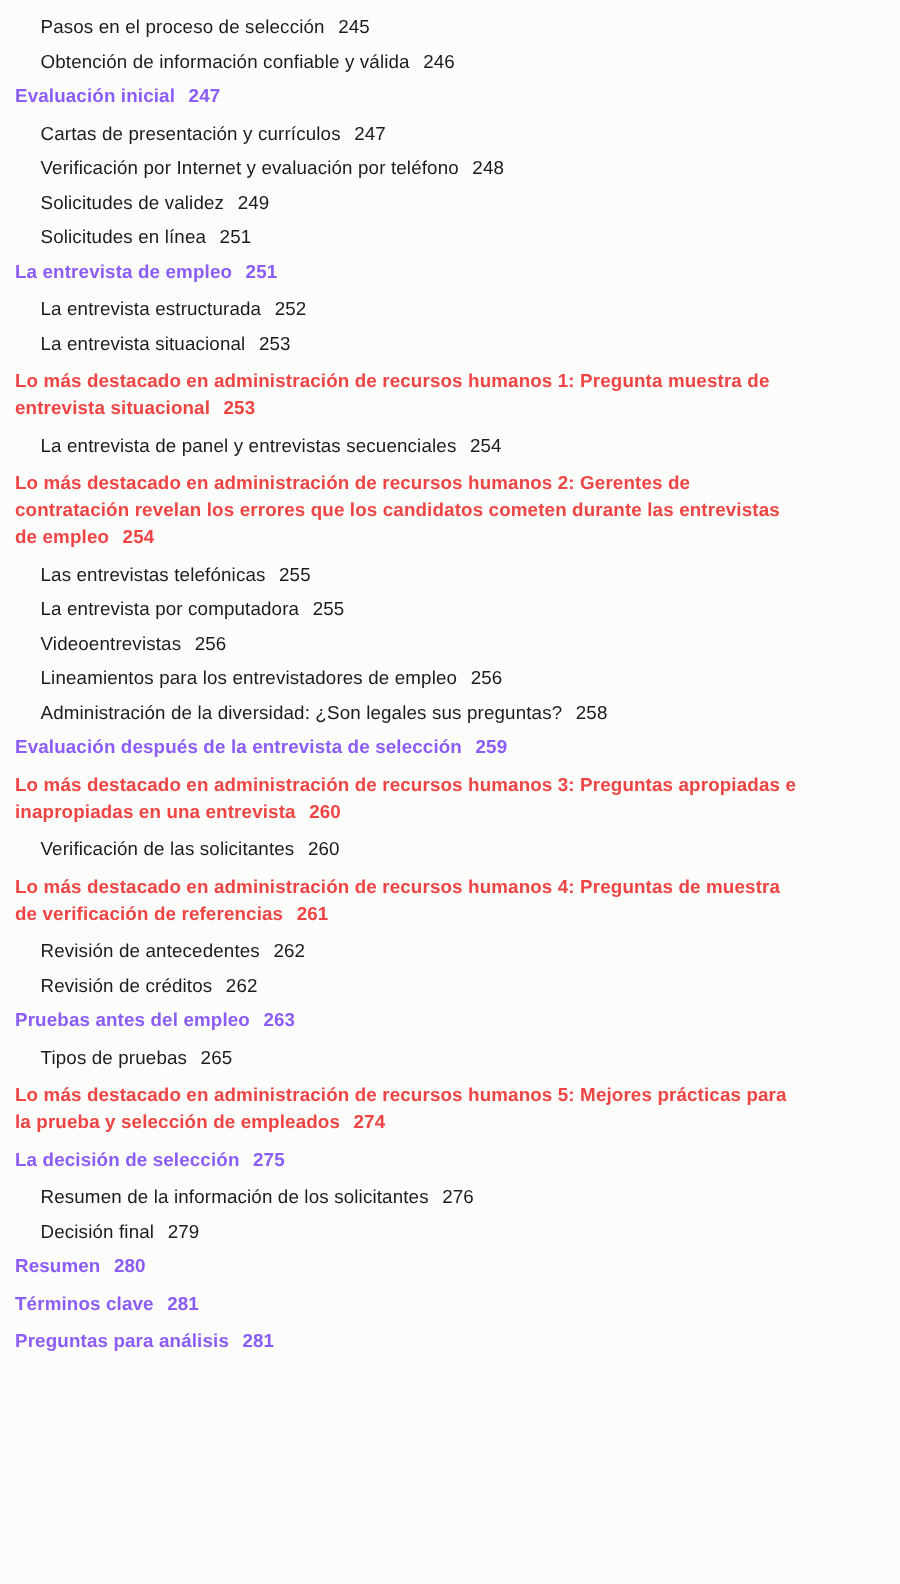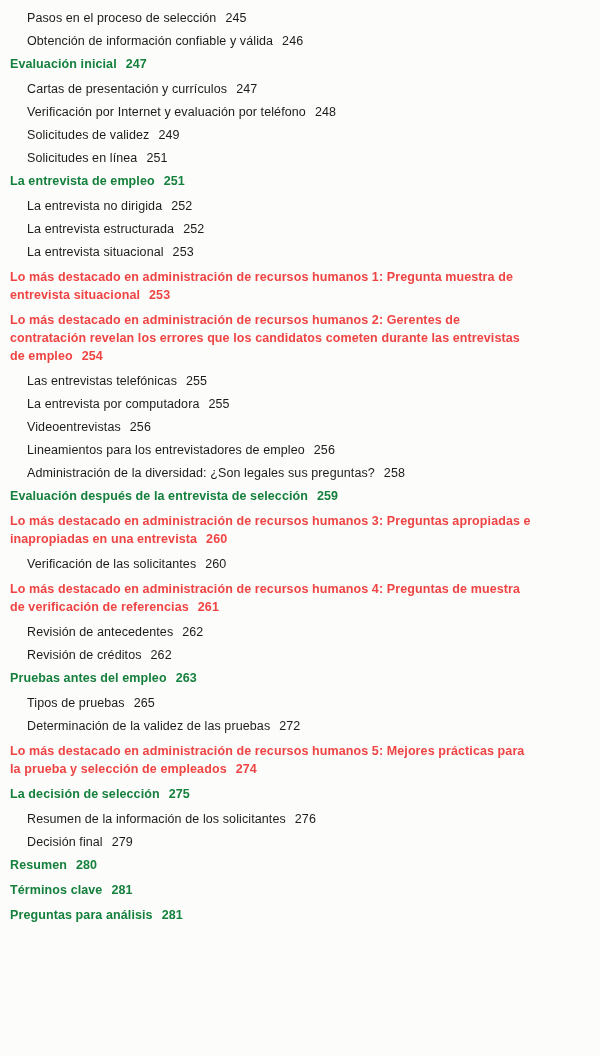--- a/index.html
+++ b/index.html
@@ -31,21 +31,21 @@
     margin-left: 9px;
     white-space: nowrap;
   }
   .level-sub {
     margin-left: 17px;
     margin-bottom: 4px;
     font-weight: 400;
   }
   .level-section {
     font-weight: 700;
-    color: #15803d;
+    color: #8b5cf6;
     margin-top: 4px;
     margin-bottom: 6px;
   }
   .level-feature {
     font-weight: 700;
     color: #ef4444;
     max-width: 527px;
     line-height: 18px;
     margin-top: 6px;
     margin-bottom: 7px;
@@ -57,39 +57,38 @@
 <div class="page">
   <div class="toc" id="toc-list">
       <div class="entry level-sub"><span class="label">Pasos en el proceso de selección</span><span class="pagenum">245</span></div>
       <div class="entry level-sub"><span class="label">Obtención de información confiable y válida</span><span class="pagenum">246</span></div>
       <div class="entry level-section"><span class="label">Evaluación inicial</span><span class="pagenum">247</span></div>
       <div class="entry level-sub"><span class="label">Cartas de presentación y currículos</span><span class="pagenum">247</span></div>
       <div class="entry level-sub"><span class="label">Verificación por Internet y evaluación por teléfono</span><span class="pagenum">248</span></div>
       <div class="entry level-sub"><span class="label">Solicitudes de validez</span><span class="pagenum">249</span></div>
       <div class="entry level-sub"><span class="label">Solicitudes en línea</span><span class="pagenum">251</span></div>
       <div class="entry level-section"><span class="label">La entrevista de empleo</span><span class="pagenum">251</span></div>
-      <div class="entry level-sub"><span class="label">La entrevista no dirigida</span><span class="pagenum">252</span></div>
       <div class="entry level-sub"><span class="label">La entrevista estructurada</span><span class="pagenum">252</span></div>
       <div class="entry level-sub"><span class="label">La entrevista situacional</span><span class="pagenum">253</span></div>
       <div class="entry level-feature"><span class="label">Lo más destacado en administración de recursos humanos 1: Pregunta muestra de entrevista situacional</span><span class="pagenum">253</span></div>
+      <div class="entry level-sub"><span class="label">La entrevista de panel y entrevistas secuenciales</span><span class="pagenum">254</span></div>
       <div class="entry level-feature"><span class="label">Lo más destacado en administración de recursos humanos 2: Gerentes de contratación revelan los errores que los candidatos cometen durante las entrevistas de empleo</span><span class="pagenum">254</span></div>
       <div class="entry level-sub"><span class="label">Las entrevistas telefónicas</span><span class="pagenum">255</span></div>
       <div class="entry level-sub"><span class="label">La entrevista por computadora</span><span class="pagenum">255</span></div>
       <div class="entry level-sub"><span class="label">Videoentrevistas</span><span class="pagenum">256</span></div>
       <div class="entry level-sub"><span class="label">Lineamientos para los entrevistadores de empleo</span><span class="pagenum">256</span></div>
       <div class="entry level-sub"><span class="label">Administración de la diversidad: ¿Son legales sus preguntas?</span><span class="pagenum">258</span></div>
       <div class="entry level-section"><span class="label">Evaluación después de la entrevista de selección</span><span class="pagenum">259</span></div>
       <div class="entry level-feature"><span class="label">Lo más destacado en administración de recursos humanos 3: Preguntas apropiadas e inapropiadas en una entrevista</span><span class="pagenum">260</span></div>
       <div class="entry level-sub"><span class="label">Verificación de las solicitantes</span><span class="pagenum">260</span></div>
       <div class="entry level-feature"><span class="label">Lo más destacado en administración de recursos humanos 4: Preguntas de muestra de verificación de referencias</span><span class="pagenum">261</span></div>
       <div class="entry level-sub"><span class="label">Revisión de antecedentes</span><span class="pagenum">262</span></div>
       <div class="entry level-sub"><span class="label">Revisión de créditos</span><span class="pagenum">262</span></div>
       <div class="entry level-section"><span class="label">Pruebas antes del empleo</span><span class="pagenum">263</span></div>
       <div class="entry level-sub"><span class="label">Tipos de pruebas</span><span class="pagenum">265</span></div>
-      <div class="entry level-sub"><span class="label">Determinación de la validez de las pruebas</span><span class="pagenum">272</span></div>
       <div class="entry level-feature"><span class="label">Lo más destacado en administración de recursos humanos 5: Mejores prácticas para la prueba y selección de empleados</span><span class="pagenum">274</span></div>
       <div class="entry level-section"><span class="label">La decisión de selección</span><span class="pagenum">275</span></div>
       <div class="entry level-sub"><span class="label">Resumen de la información de los solicitantes</span><span class="pagenum">276</span></div>
       <div class="entry level-sub"><span class="label">Decisión final</span><span class="pagenum">279</span></div>
       <div class="entry level-section"><span class="label">Resumen</span><span class="pagenum">280</span></div>
       <div class="entry level-section"><span class="label">Términos clave</span><span class="pagenum">281</span></div>
       <div class="entry level-section"><span class="label">Preguntas para análisis</span><span class="pagenum">281</span></div>
     </div>
 </div>
 

